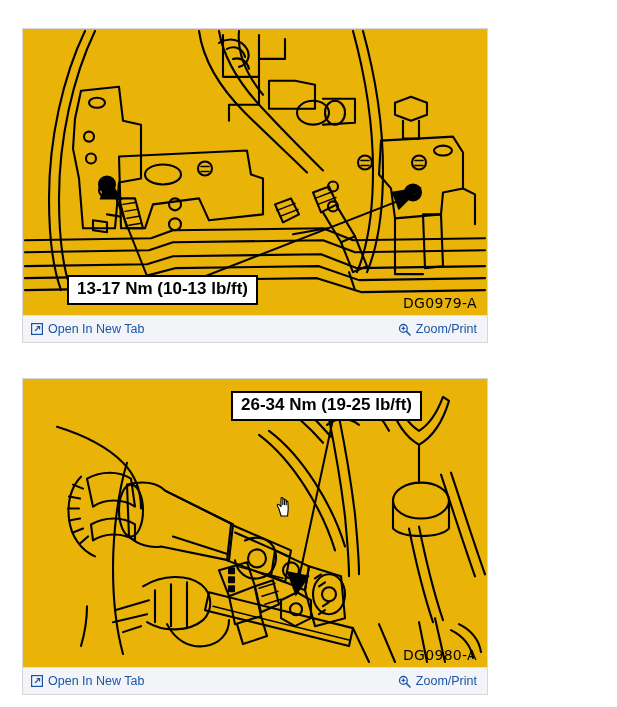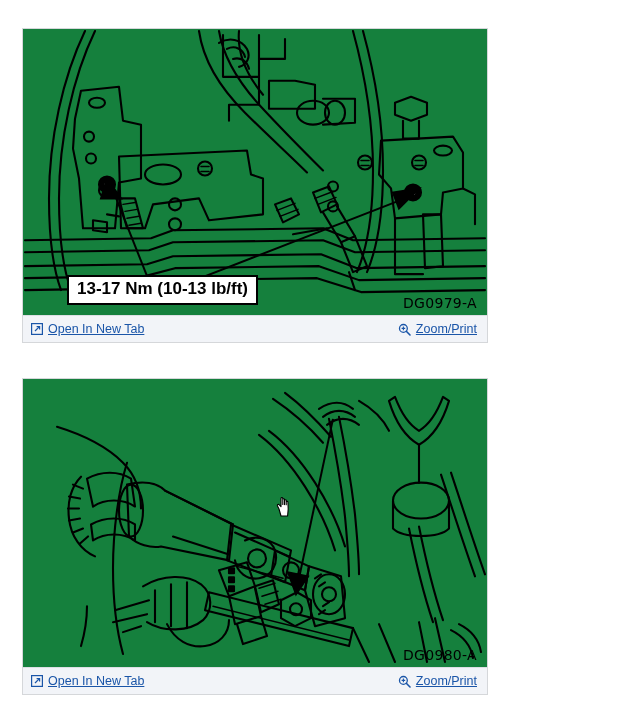--- a/index.html
+++ b/index.html
@@ -24,21 +24,21 @@
     box-shadow: 0 0 0 0 rgba(0,0,0,0);
   }
   #panel-1 { top: 28px;  width: 466px; height: 315px; }
   #panel-2 { top: 378px; width: 466px; height: 317px; }
 
   .figure-stage {
     position: relative;
     width: 100%;
     height: calc(100% - 27px);
     overflow: hidden;
-    background: #15803d;
+    background: #eab308;
   }
   .figure-svg {
     position: absolute;
     inset: 0;
     width: 100%;
     height: 100%;
     display: block;
   }
 
   .fig-code {
@@ -81,21 +81,21 @@
   }
   .footer-action {
     display: flex;
     align-items: center;
     gap: 5px;
     color: #1a55a8;
     font-size: 12.5px;
     cursor: pointer;
     user-select: none;
   }
-  .footer-label { color: #1a55a8; text-decoration: underline; }
+  .footer-label { color: #1a55a8; }
   .footer-icon { display: flex; align-items: center; }
 
   .cursor-hand {
     position: absolute;
     width: 17px;
     height: 22px;
     pointer-events: none;
   }
 </style>
 </head>
@@ -309,20 +309,21 @@
           <path d="M428 252 C 440 258, 448 268, 450 280"></path>
           <path d="M436 246 C 448 252, 456 262, 458 274"></path>
         </g>
 
         <g stroke="#000" stroke-width="2" fill="#000">
           <line x1="310" y1="40" x2="276" y2="200"></line>
           <polygon points="273,216 265,194 285,198"></polygon>
         </g>
       </svg>
 
+      <div class="torque-callout" id="callout-2">26-34 Nm (19-25 lb/ft)</div>
 
       <div class="fig-code">DG0980-A</div>
 
       <div class="cursor-hand" id="mouse-cursor" style="left: 253px; top: 117px;">
         <svg width="17" height="22" viewBox="0 0 17 22">
           <path d="M5 20 L3 13 L1.5 10 C1 8.8 2.4 7.8 3.3 8.8 L5 10.6 L5 2.4
                    C5 1.2 6.8 1.2 6.8 2.4 L6.8 8.4 L6.8 3.6 C6.8 2.5 8.5 2.5 8.5 3.6
                    L8.5 8.6 L8.5 4.6 C8.5 3.5 10.2 3.5 10.2 4.6 L10.2 8.8 L10.2 6
                    C10.2 5 11.9 5 11.9 6 L12.2 13 L11.6 20 Z" fill="#ffffff" stroke="#000000" stroke-width="1.1" stroke-linejoin="round"></path>
         </svg>

